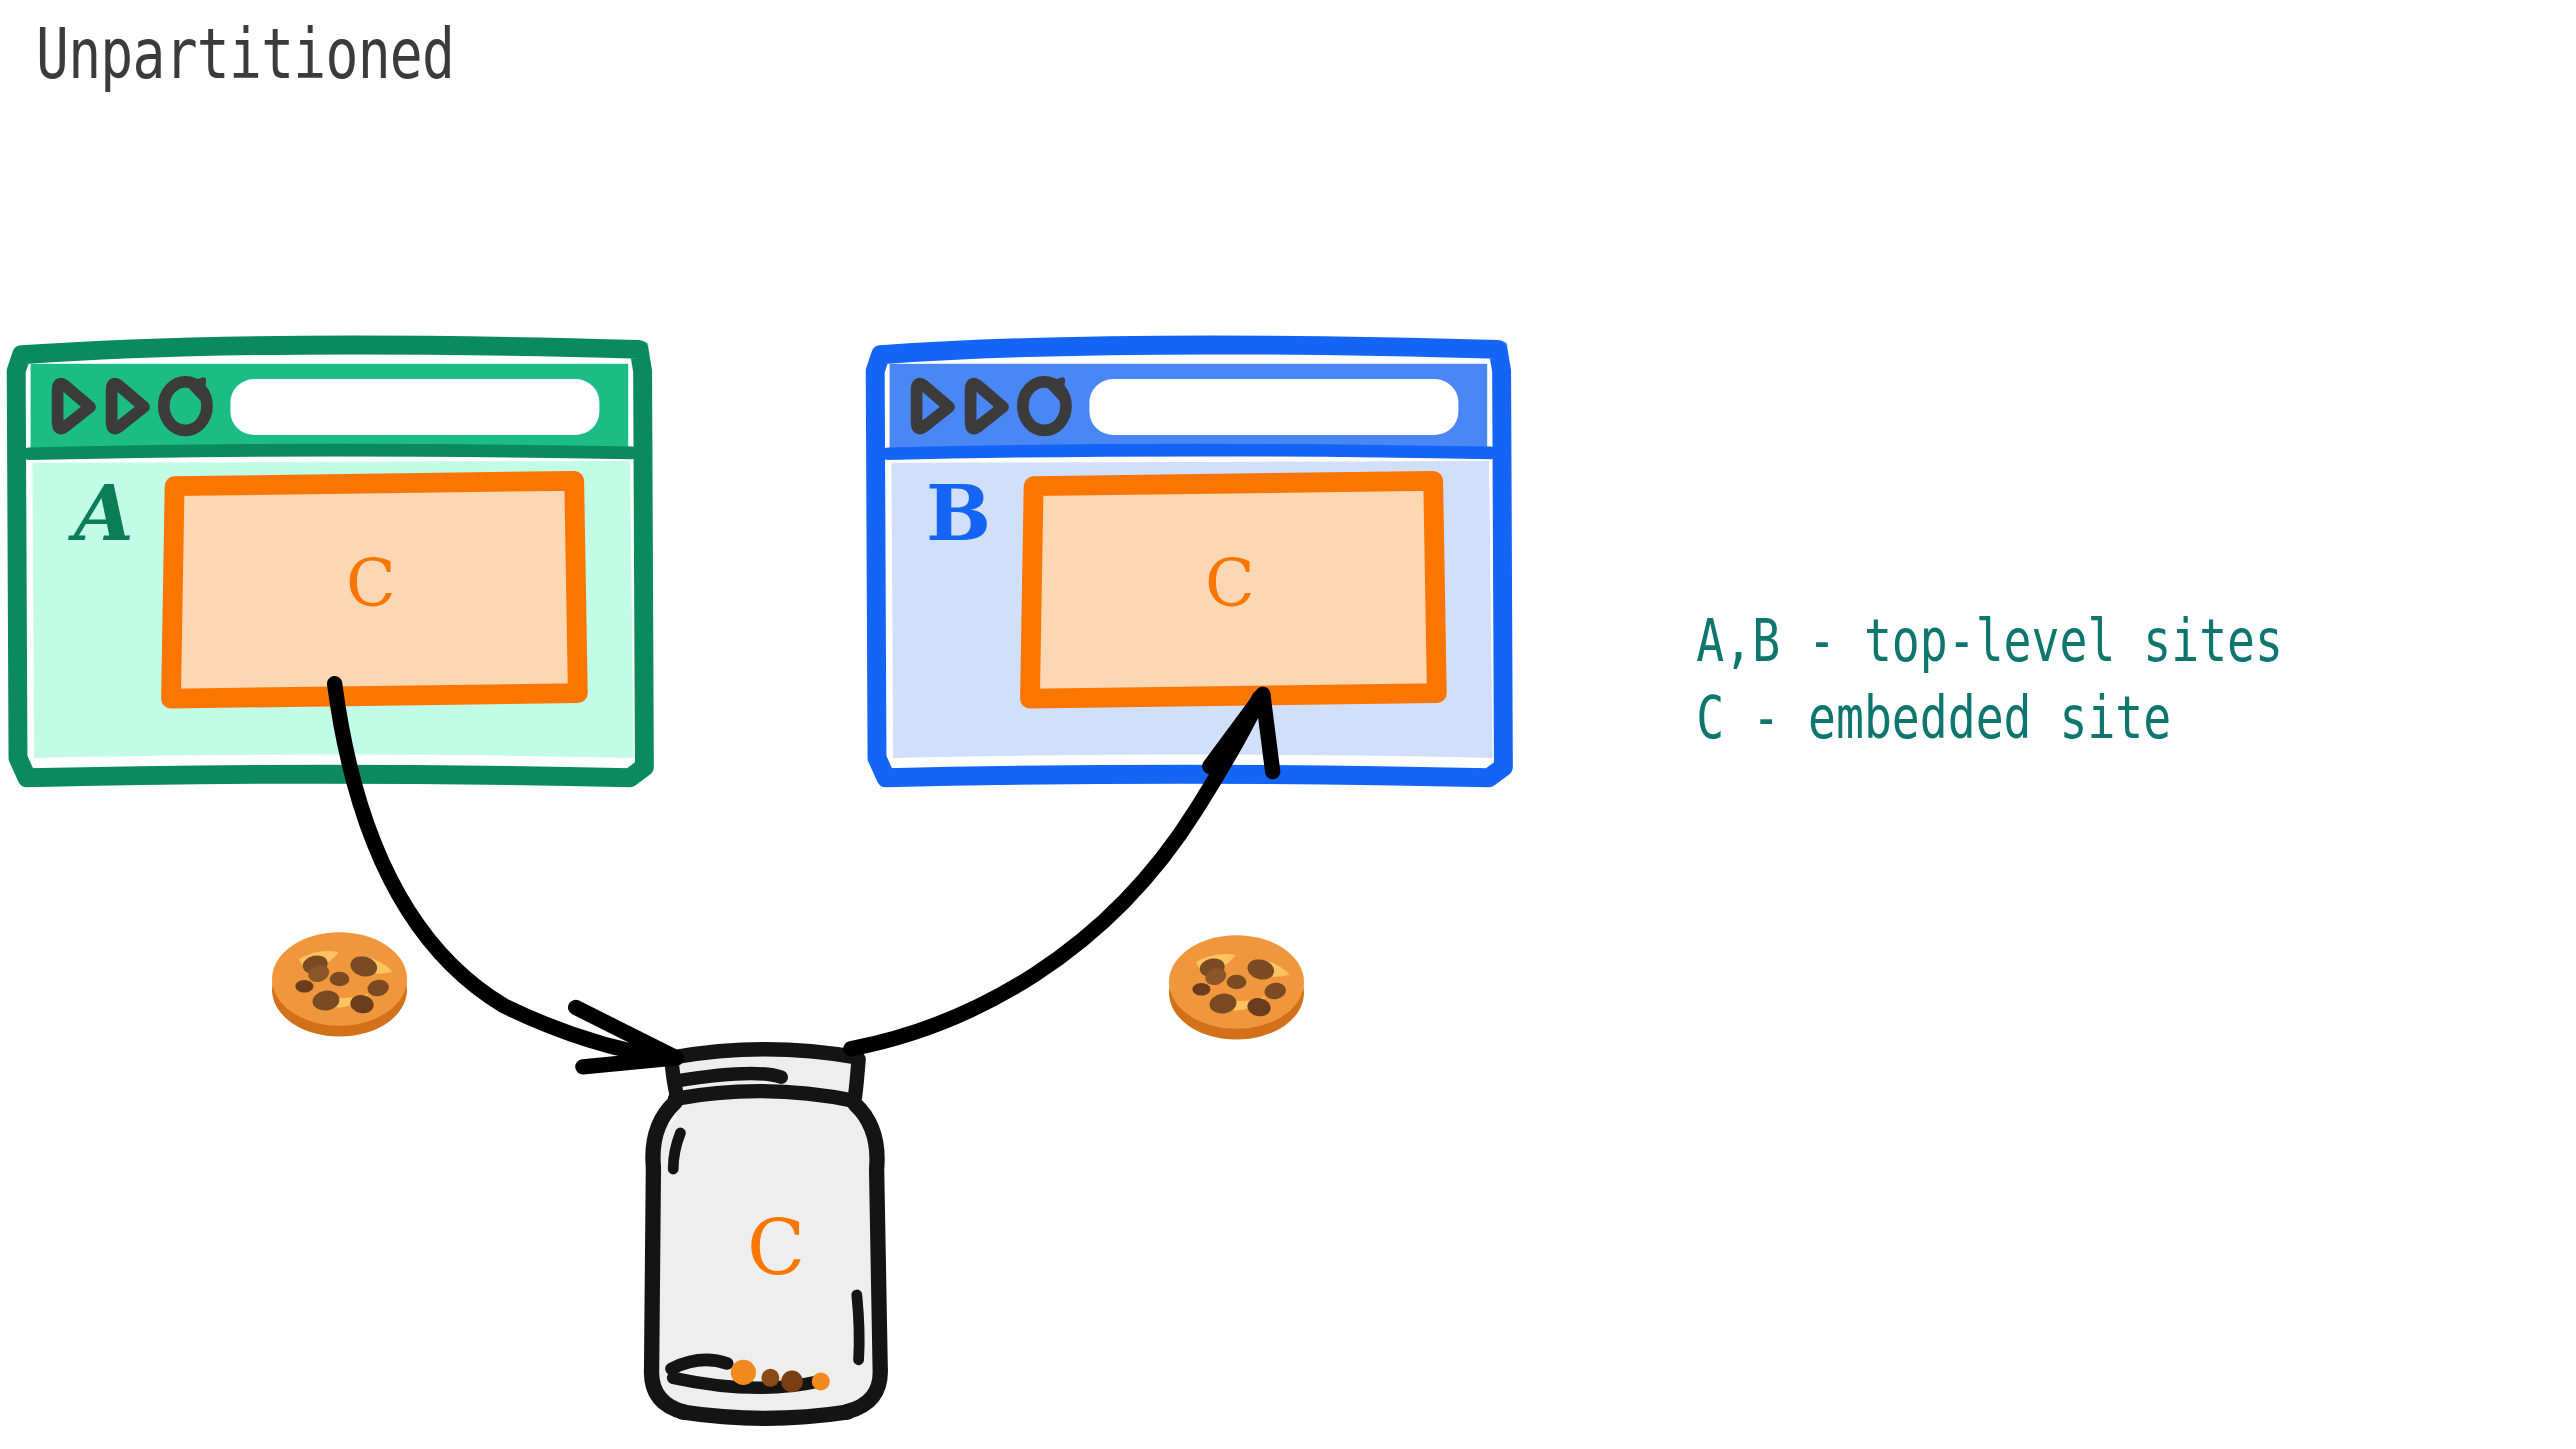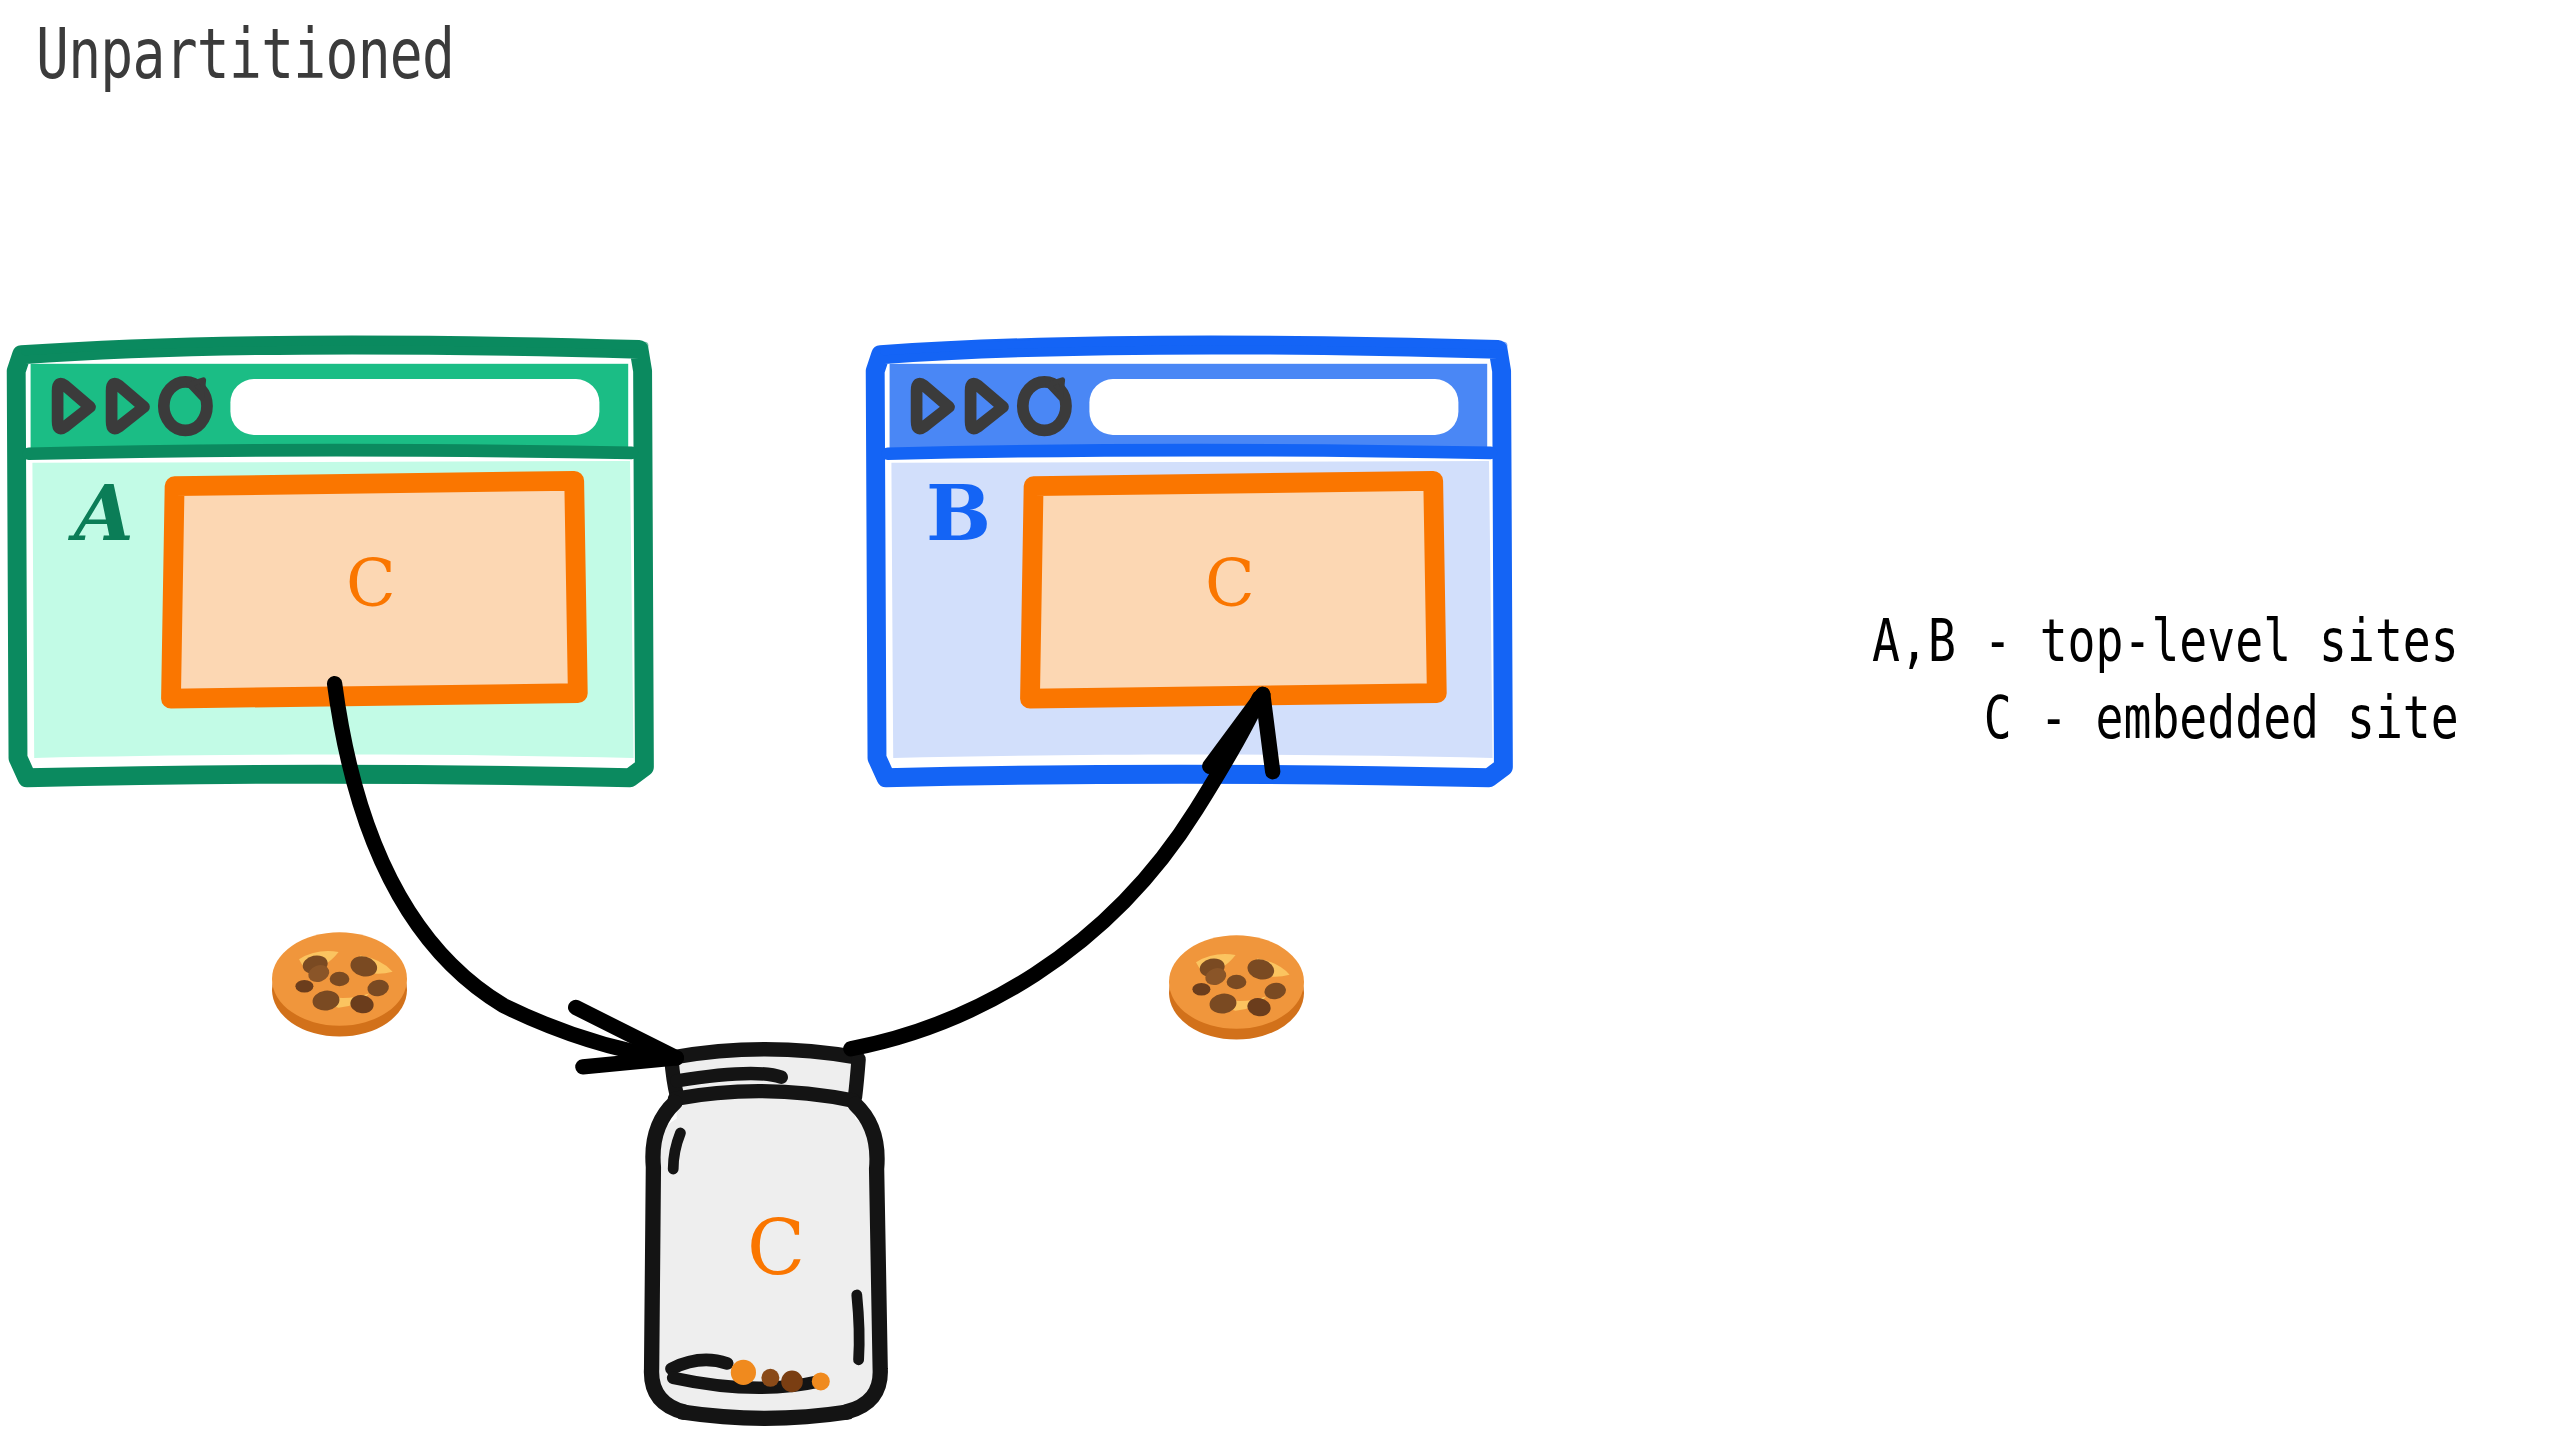--- a/index.html
+++ b/index.html
@@ -29,25 +29,25 @@
     transform-origin: left top;
     white-space: nowrap;
   }
 
   
   #legend {
     position: absolute;
     left: 1601px;
     top: 603px;
     width: 953px;
-    text-align: right;
+    text-align: left;
     font-family: "DejaVu Sans Mono", monospace;
     font-size: 58px;
     line-height: 1.32;
-    color: #000000;
+    color: #0f766e;
     white-space: nowrap;
   }
   #legend .legend-line {
     transform: scaleX(0.80);
     transform-origin: center center;
   }
 
   
   .browser-window {
     position: absolute;

